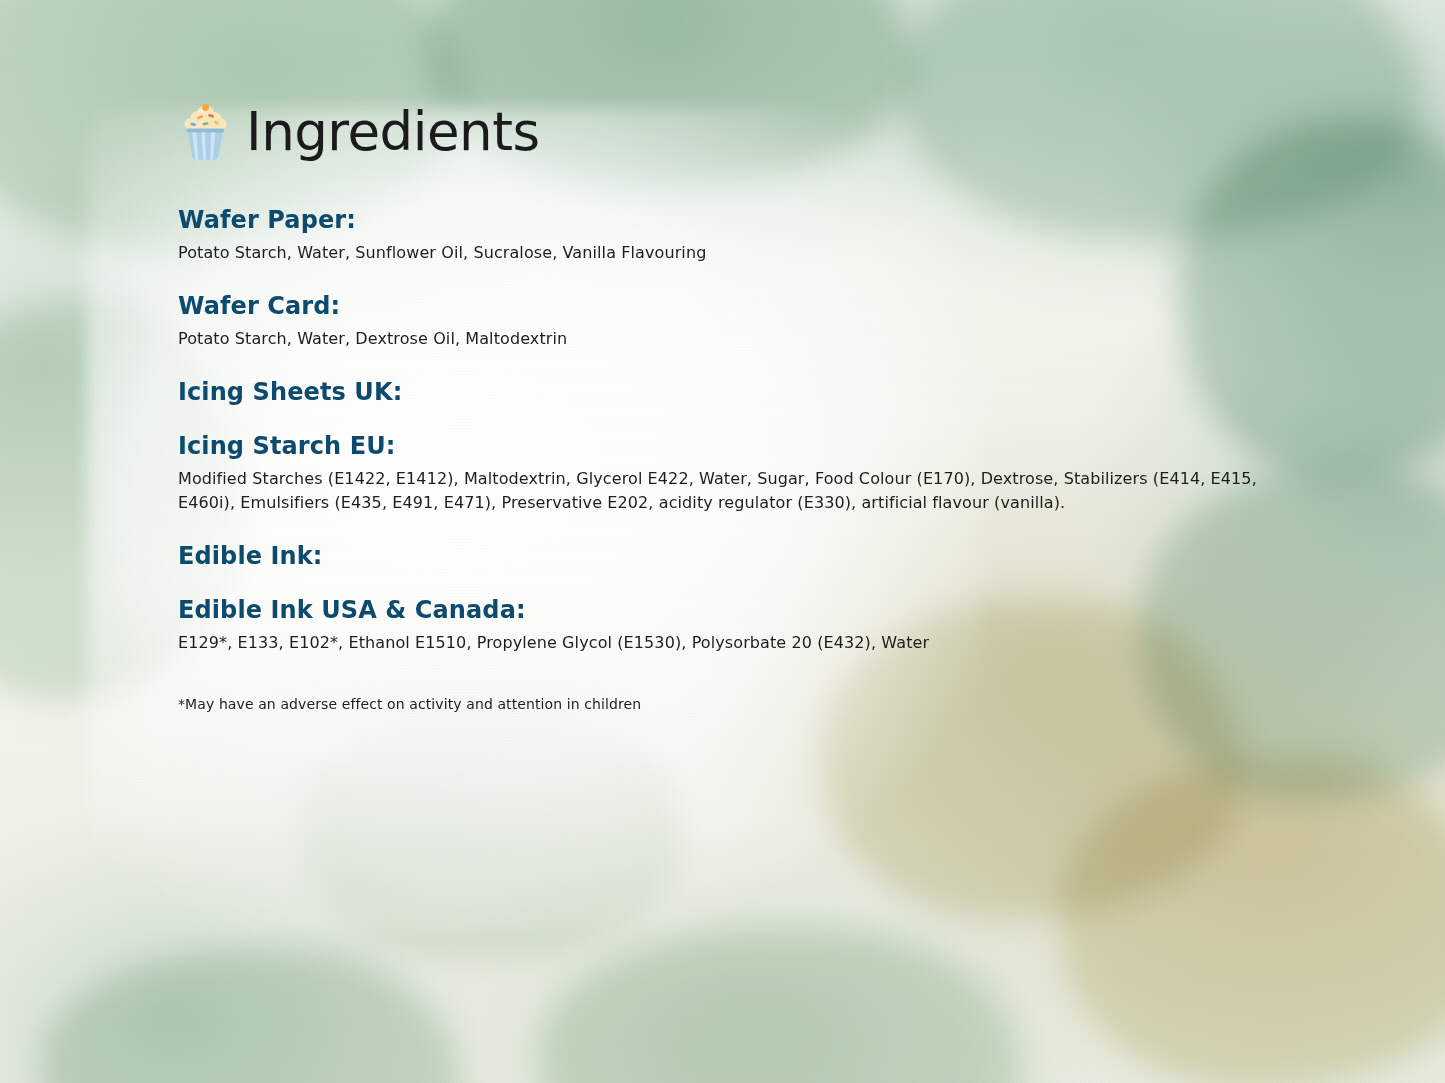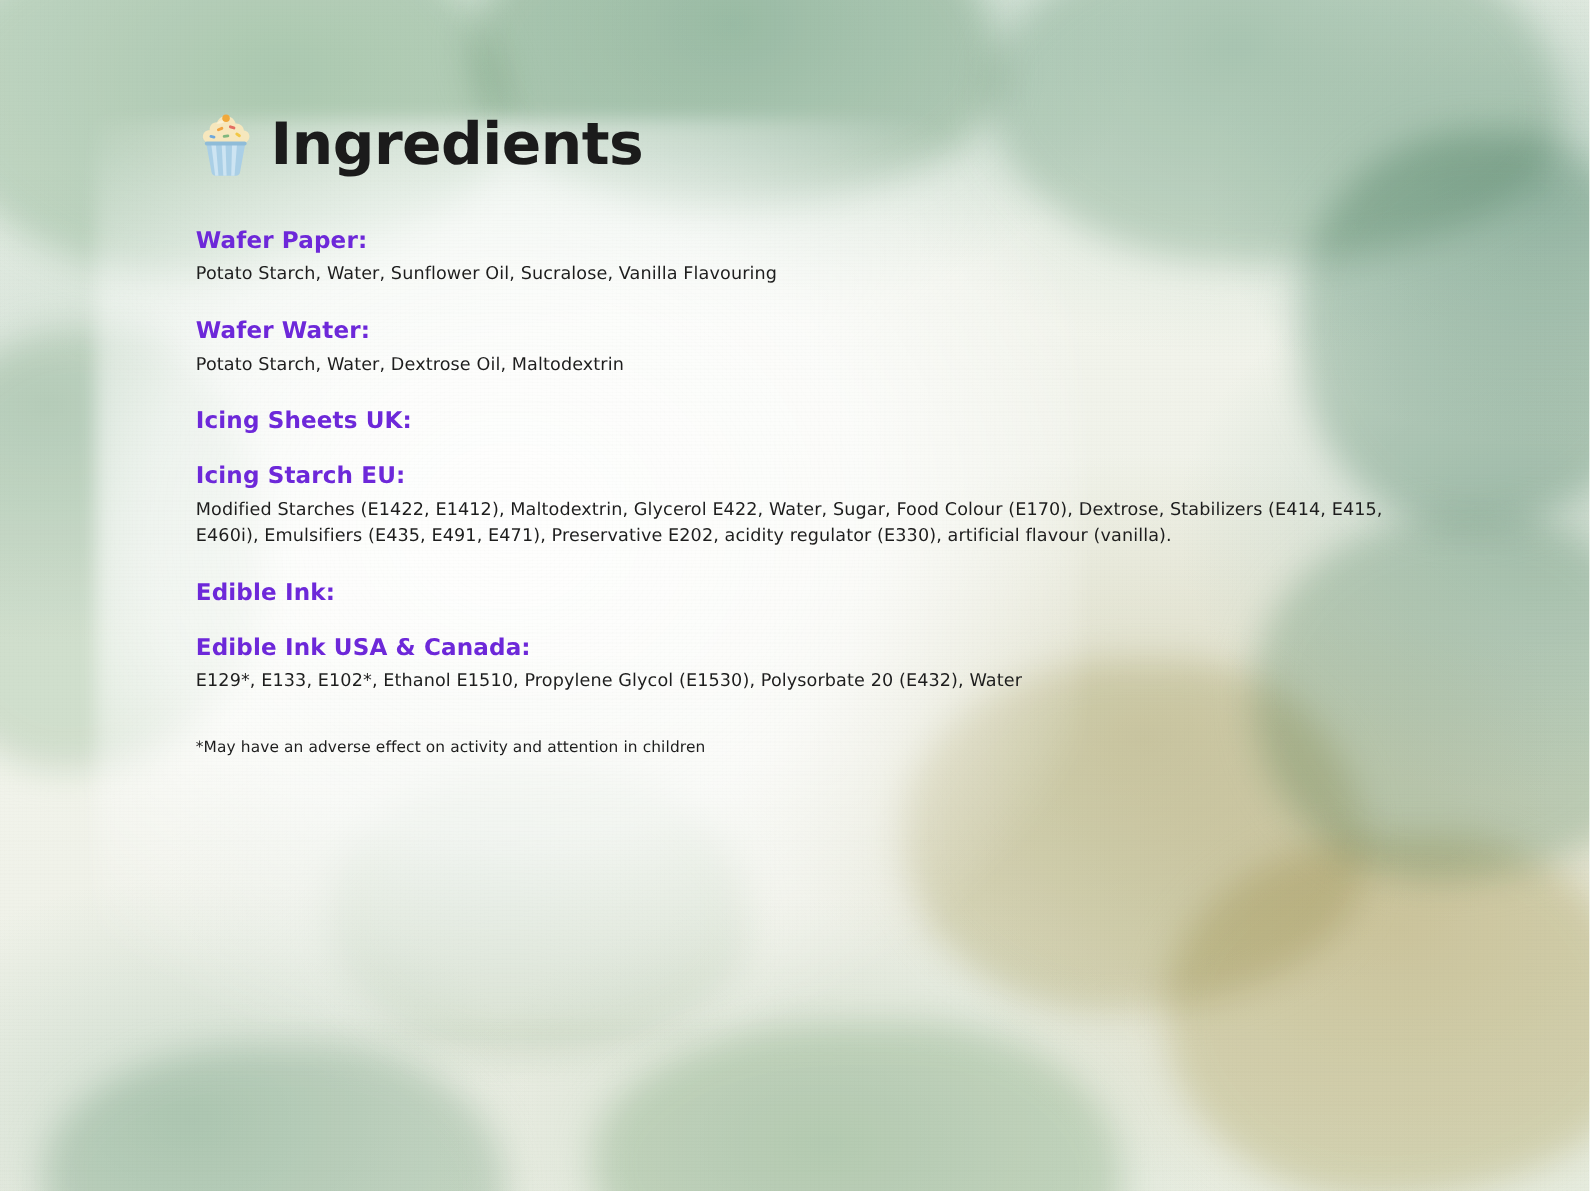--- a/index.html
+++ b/index.html
@@ -80,32 +80,32 @@
   }
   .cupcake {
     position: relative;
     width: 54px;
     height: 62px;
     flex: none;
   }
   .title {
     font-family: "DejaVu Sans", sans-serif;
     font-size: 53px;
-    font-weight: bold;
+    font-weight: normal;
     color: #1b1b1b;
     letter-spacing: -0.5px;
     line-height: 1;
   }
 
   .section { margin-bottom: 26px; }
   .section-heading {
     font-family: "DejaVu Sans", sans-serif;
-    font-size: 21px;
+    font-size: 24px;
     font-weight: bold;
-    color: #6d28d9;
+    color: #0c4a6e;
     margin-bottom: 7px;
     letter-spacing: 0.1px;
   }
   .section-body {
     font-family: "DejaVu Sans", sans-serif;
     font-size: 16px;
     color: #1d1d1d;
     line-height: 1.55;
     letter-spacing: 0.1px;
     max-width: 1085px;
@@ -166,21 +166,21 @@
       </span>
       <div class="title">Ingredients</div>
     </div>
 
     <div class="section">
       <div class="section-heading">Wafer Paper:</div>
       <div class="section-body">Potato Starch, Water, Sunflower Oil, Sucralose, Vanilla Flavouring</div>
     </div>
 
     <div class="section">
-      <div class="section-heading">Wafer Water:</div>
+      <div class="section-heading">Wafer Card:</div>
       <div class="section-body">Potato Starch, Water, Dextrose Oil, Maltodextrin</div>
     </div>
 
     <div class="section">
       <div class="section-heading">Icing Sheets UK:</div>
     </div>
 
     <div class="section">
       <div class="section-heading">Icing Starch EU:</div>
       <div class="section-body">Modified Starches (E1422, E1412), Maltodextrin, Glycerol E422, Water, Sugar, Food Colour (E170), Dextrose, Stabilizers (E414, E415, E460i), Emulsifiers (E435, E491, E471), Preservative E202, acidity regulator (E330), artificial flavour (vanilla).</div>

